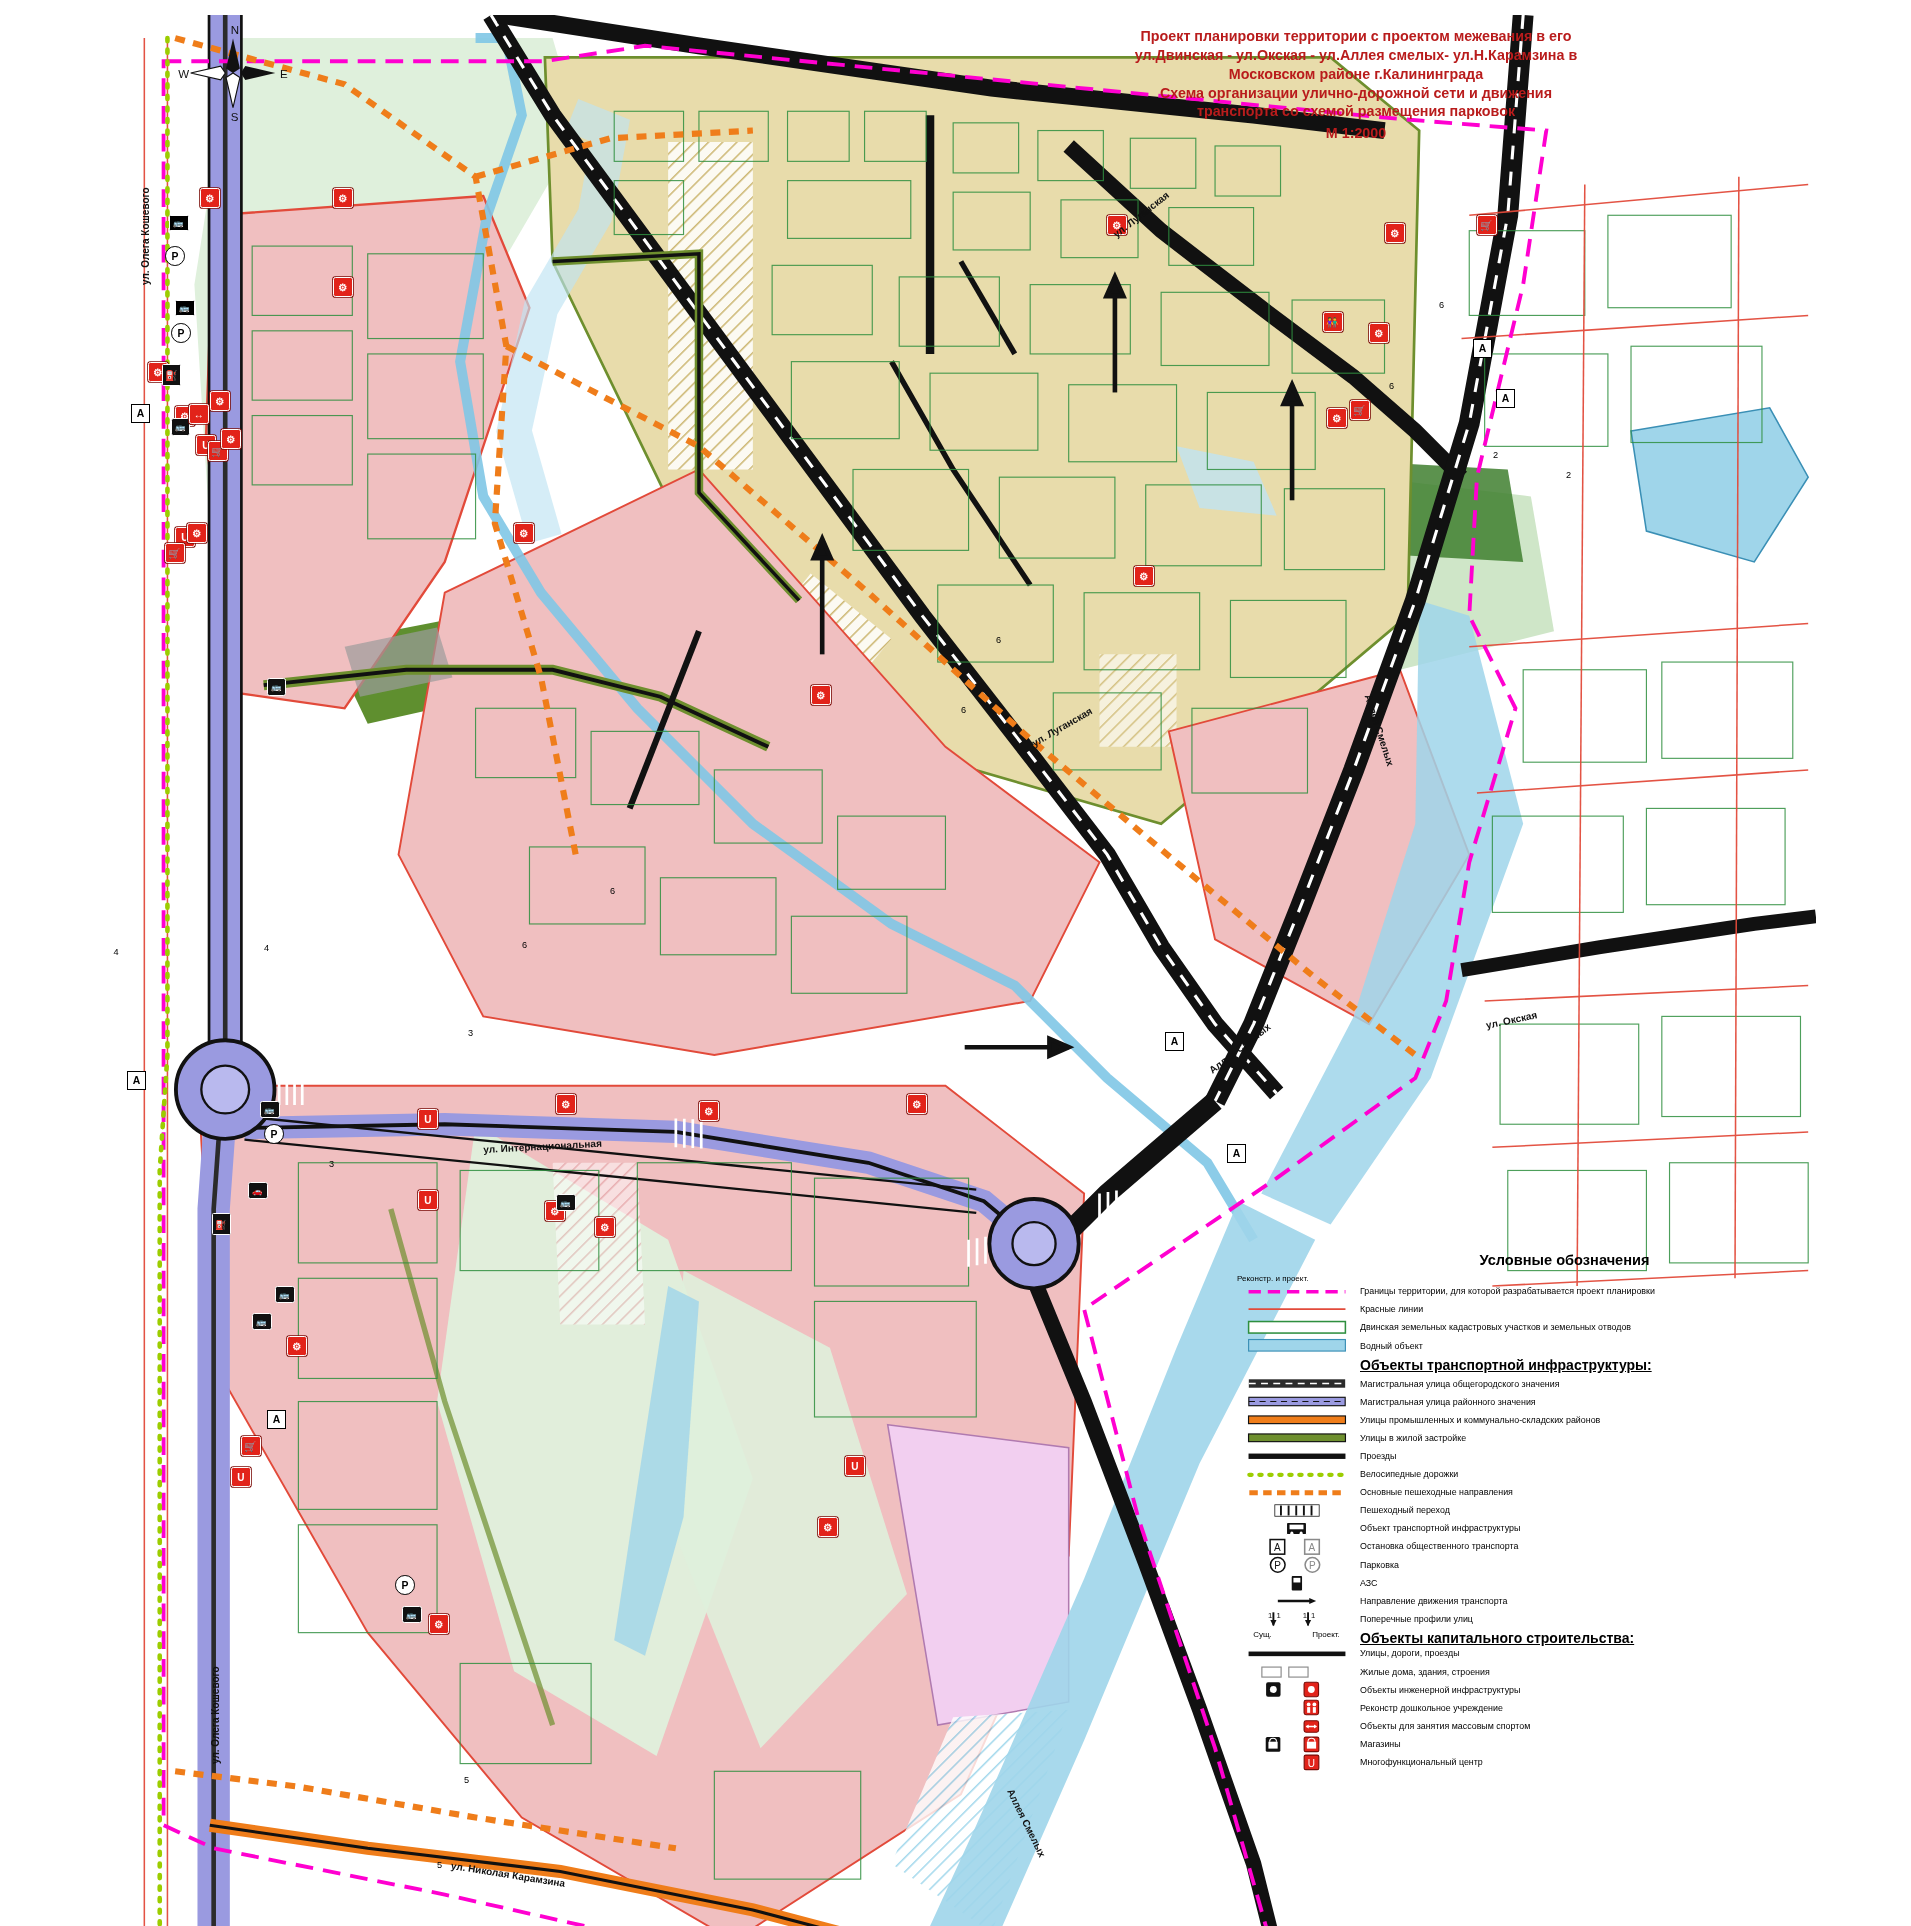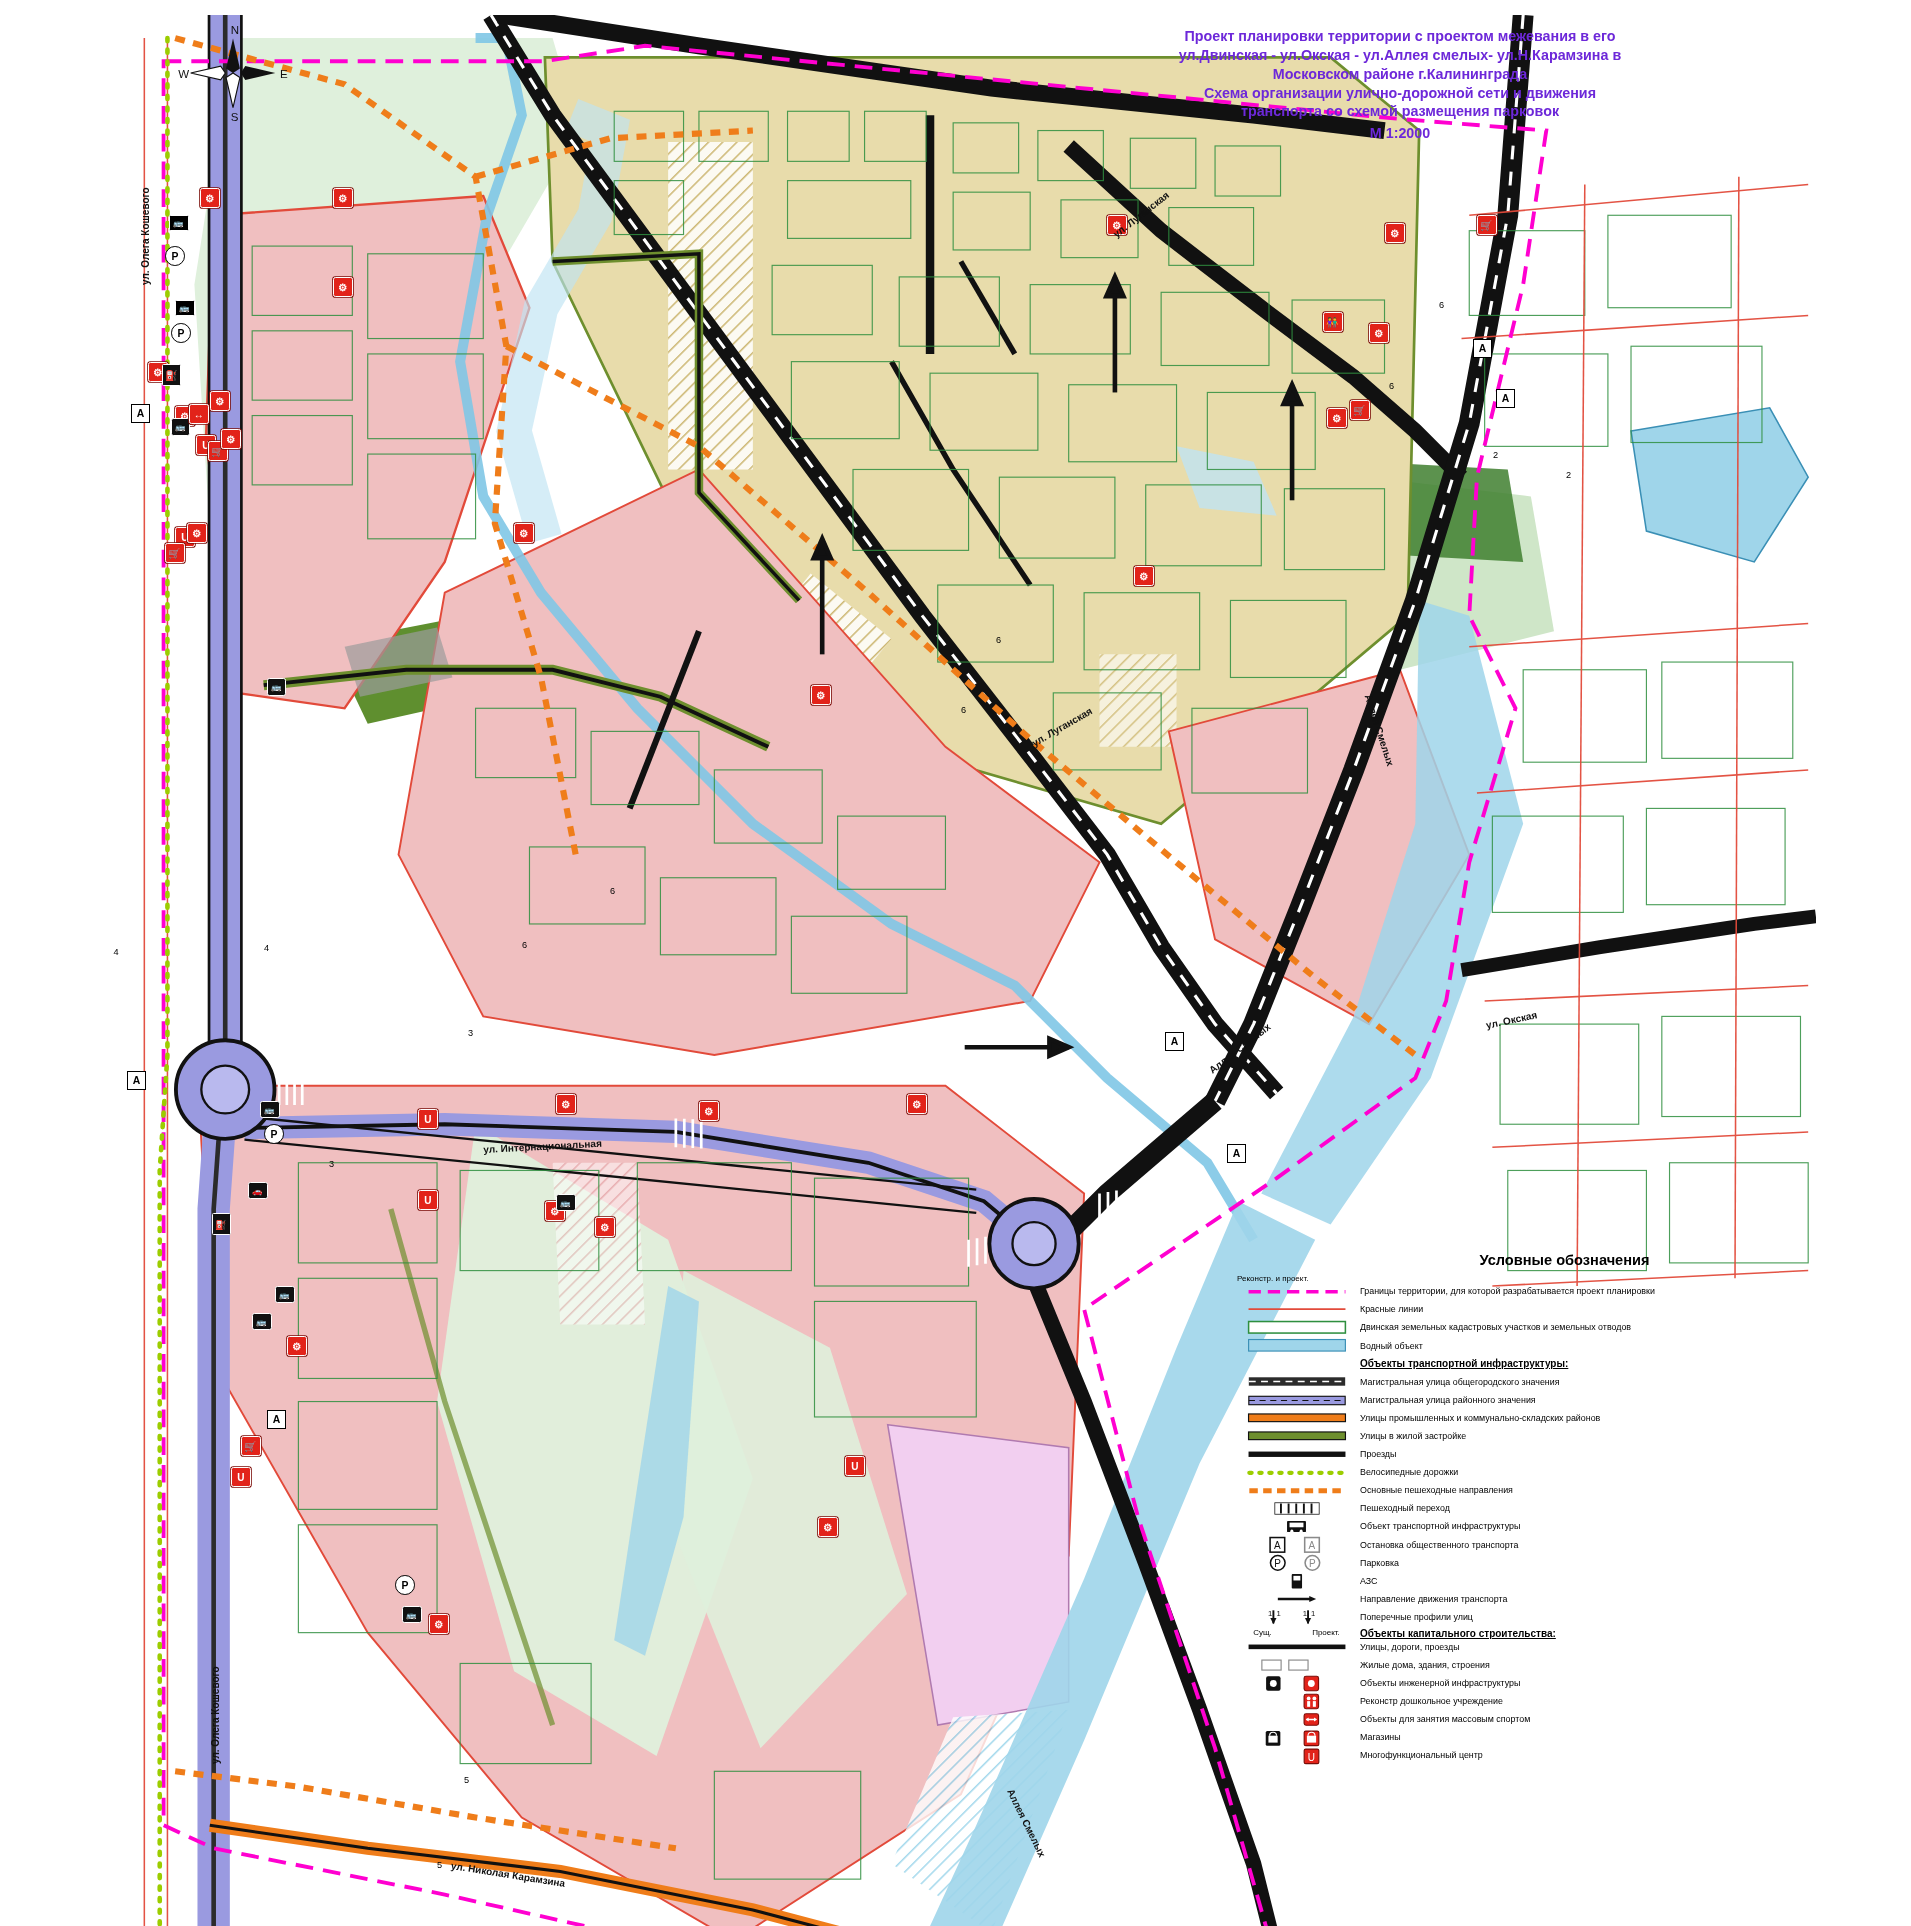--- a/index.html
+++ b/index.html
@@ -3,31 +3,31 @@
 <meta charset="utf-8">
 <style>
   html,body{margin:0;padding:0;background:#ffffff;}
   body{font-family:"Liberation Sans", sans-serif;}
   #page{position:relative;width:1912px;height:2703px;background:#ffffff;overflow:hidden;}
 
   
   #map{position:absolute;left:98px;top:15.4px;width:1718px;height:2153px;background:#fdfdf8;border:0;overflow:hidden;}
 
   
-  #title{position:absolute;left:932px;top:27px;width:936px;text-align:center;font-weight:bold;font-size:14.3px;line-height:1.32;color:#6d28d9;}
+  #title{position:absolute;left:888px;top:27px;width:936px;text-align:center;font-weight:bold;font-size:14.3px;line-height:1.32;color:#b91c1c;}
   #title .l{display:block;}
   #scaleline{display:block;margin-top:2.3px;}
 
   
   #legend{position:absolute;left:1233px;top:1252px;width:663px;}
   #legend h2{margin:0 0 6.2px 0;font-size:14.6px;text-align:center;font-weight:bold;}
   .lg-row{display:flex;align-items:center;margin-bottom:3.5px;min-height:14.6px;}
   .lg-sym{width:127px;flex:0 0 127px;display:flex;align-items:center;justify-content:center;position:relative;height:14px;}
   .lg-txt{font-size:8.9px;line-height:1.18;color:#000;}
-  .lg-head{font-size:10px;font-weight:bold;text-decoration:underline;}
+  .lg-head{font-size:14px;font-weight:bold;text-decoration:underline;}
 
   
   .ic{position:absolute;}
   .ic-red{width:17.7px;height:17.7px;background:#e2231a;border:1.2px solid #ffffff;border-radius:2.3px;box-shadow:0 0 0 0.8px #7a0d08;display:flex;align-items:center;justify-content:center;color:#fff;font-size:10px;font-weight:bold;}
   .ic-blk{width:17.7px;height:14px;background:#000;border:0.8px solid #fff;border-radius:1.5px;display:flex;align-items:center;justify-content:center;color:#fff;font-size:8.5px;}
   .ic-circ{width:17.7px;height:17.7px;border-radius:50%;border:1.2px solid #000;background:#fff;display:flex;align-items:center;justify-content:center;font-size:10.4px;font-weight:bold;}
   .ic-sq{width:17px;height:17px;border:1.2px solid #000;background:#fff;display:flex;align-items:center;justify-content:center;font-size:10.4px;font-weight:bold;}
   .strname{position:absolute;font-size:10px;color:#111;font-weight:600;white-space:nowrap;}
   .num{position:absolute;font-size:9.2px;color:#000;}
 </style>

